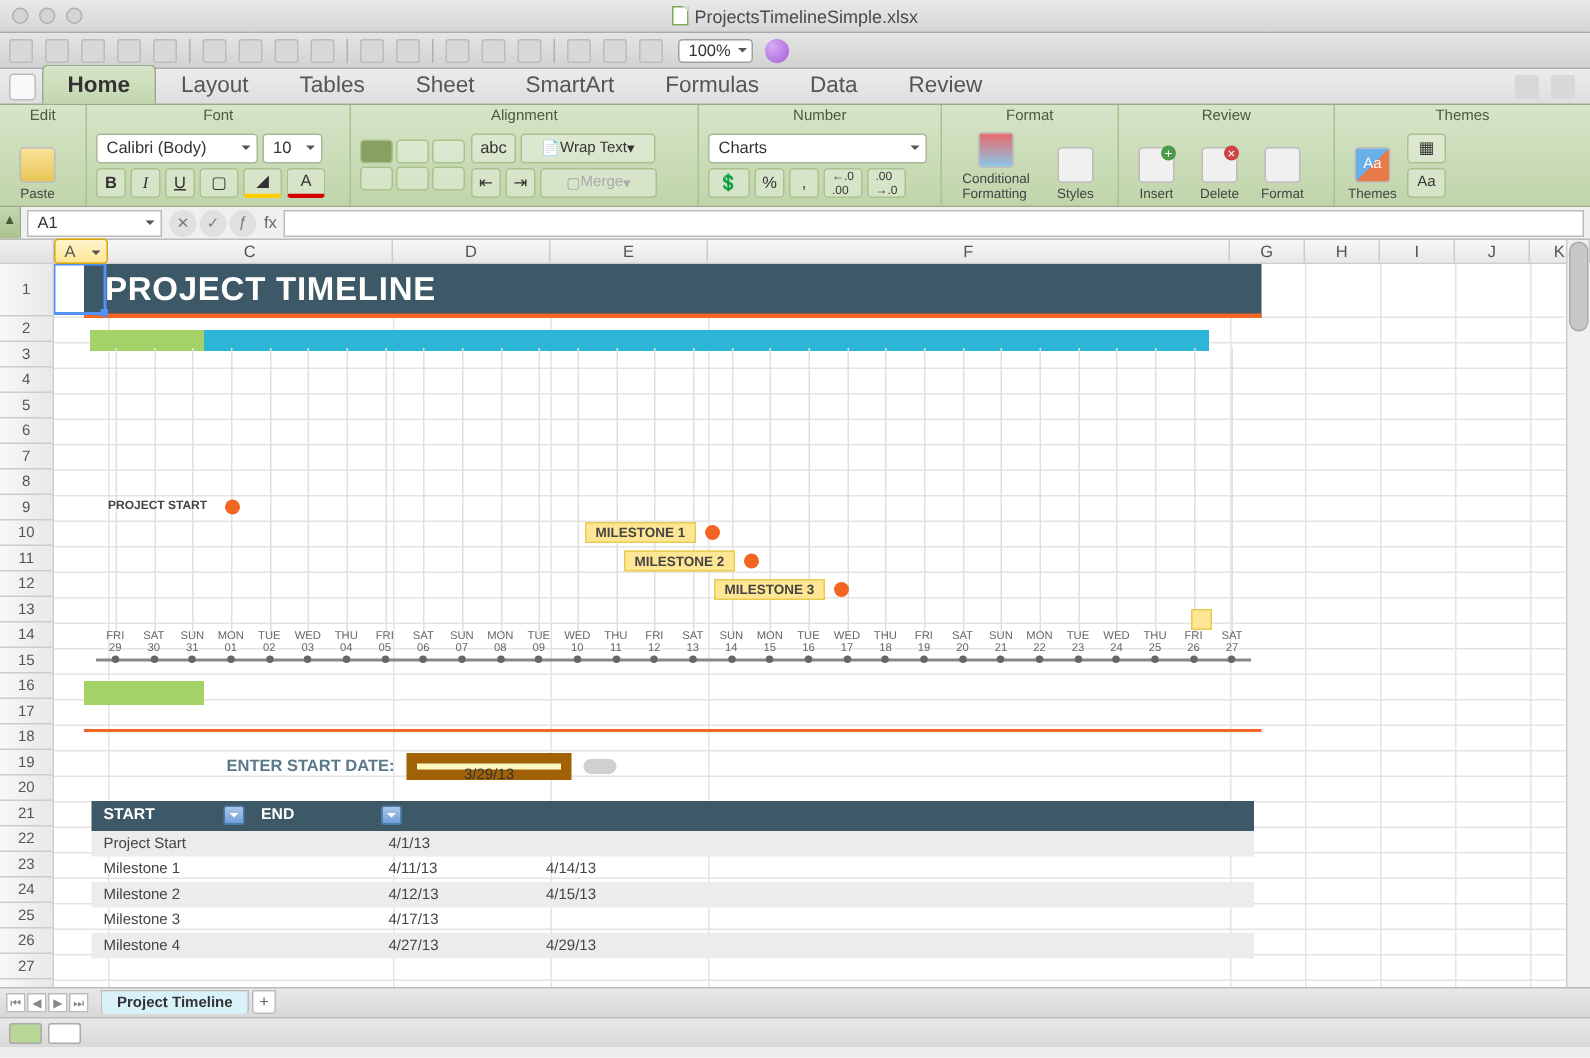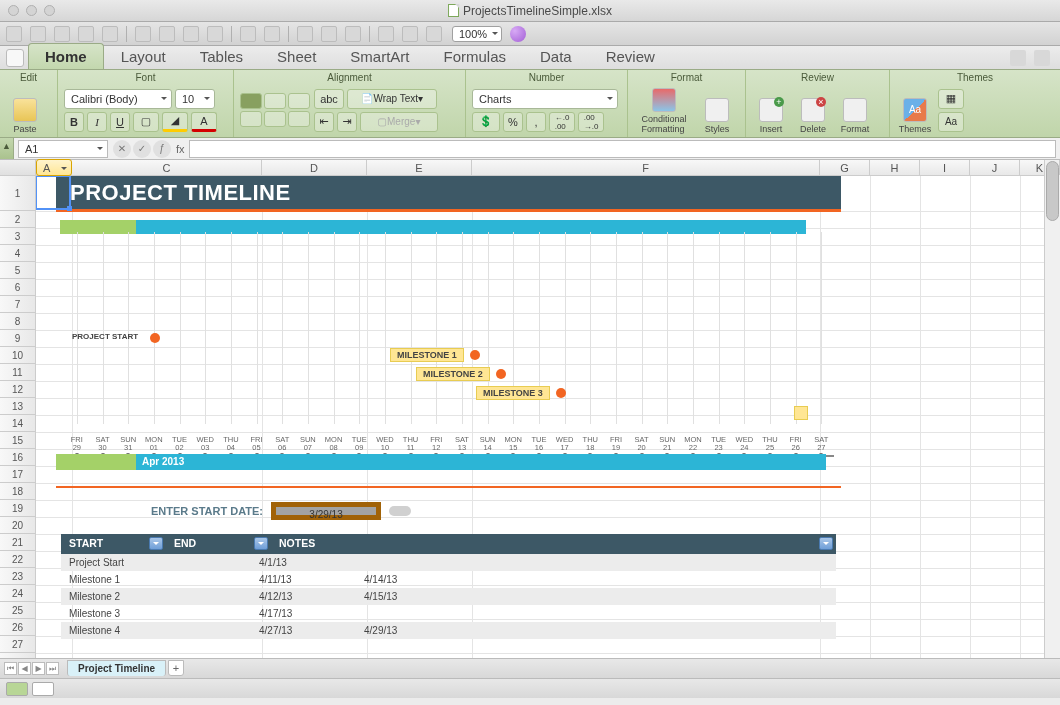--- a/index.html
+++ b/index.html
@@ -59,35 +59,35 @@
 .gl-v{position:absolute;top:0;bottom:0;width:1px;background:#e4e4e4}
 .gridlines-h{position:absolute;inset:0;pointer-events:none}
 .gl-h{position:absolute;left:0;right:0;height:1px;background:#e4e4e4}
 .sel-cell{position:absolute;border:2px solid #5292f7;pointer-events:none;z-index:5}
 .sel-cell::after{content:"";position:absolute;right:-3px;bottom:-3px;width:5px;height:5px;background:#5292f7}
 .pt-header{position:absolute;left:20px;top:0;width:785px;height:36px;background:#3d5866;display:flex;align-items:center;padding-left:14px;border-bottom:3px solid #f26522}
 .pt-header h1{color:#fff;font-size:22px;font-weight:600;letter-spacing:0.5px}
 .tl-bar{position:absolute;left:20px;top:44px;height:14px}
 .tl-green{background:#a4d168}
 .tl-blue{background:#2cb5d6}
-.tl-axis{position:absolute;left:28px;top:260px;width:770px}
+.tl-axis{position:absolute;left:28px;top:244px;width:770px}
 .tl-ticks{display:flex}
 .tl-tick{flex:1;text-align:center;font-size:7.5px;color:#666;line-height:1.1}
 .tl-line{height:2px;background:#888;margin-top:2px;position:relative}
 .tl-line .dot{position:absolute;width:5px;height:5px;background:#666;border-radius:50%;top:-2px;transform:translateX(-50%)}
 .tl-month{position:absolute;left:20px;top:278px;height:16px;display:flex;align-items:center}
 .tl-month .mg{height:100%;background:#a4d168}
 .tl-month .mb{height:100%;background:#2cb5d6;color:#fff;font-size:10px;font-weight:bold;padding-left:6px;line-height:16px}
 .ms{position:absolute;display:flex;align-items:center;gap:6px}
 .ms-bar{background:#ffe694;border:1px solid #e8cc52;height:14px;padding:0 6px;font-size:9px;font-weight:bold;color:#444;line-height:12px;white-space:nowrap}
 .ms-dot{width:10px;height:10px;background:#f26522;border-radius:50%}
 .hr-orange{position:absolute;left:20px;top:310px;width:785px;height:2px;background:#f26522}
 .esd-row{position:absolute;left:115px;top:326px;display:flex;align-items:center;gap:8px}
 .esd-label{font-size:11px;font-weight:bold;color:#5a7a8a}
-.esd-input{width:110px;height:18px;border:5px solid #a16207;background:#a3a3a3;text-align:center;font-size:10px;line-height:16px}
+.esd-input{width:110px;height:18px;border:7px solid #a16207;background:#fef9c3;text-align:center;font-size:10px;line-height:16px}
 .esd-slider{width:22px;height:10px;background:#d0d0d0;border-radius:5px}
 .act-table{position:absolute;left:25px;top:358px;width:775px}
 .act-head{background:#3d5866;height:20px;display:flex}
 .act-head .c{color:#fff;font-size:10.5px;font-weight:bold;padding:3px 8px;position:relative}
 .filter-btn{position:absolute;right:3px;top:3px;width:14px;height:13px;background:linear-gradient(#a9c6e8,#6f9fd8);border:1px solid #4a7ab0;border-radius:2px}
 .filter-btn::after{content:"";position:absolute;left:3px;top:4px;border:3px solid transparent;border-top-color:#fff}
 .act-row{height:17px;display:flex;align-items:center;font-size:10px;color:#444}
 .act-row:nth-child(odd){background:#ececec}
 .act-row .c{padding:0 8px}
 .c1{width:190px}.c2{width:105px}.c3{width:105px}.c4{flex:1}
@@ -504,36 +504,34 @@
           <div class="dot" style="left: 85%;"></div>
           <div class="dot" style="left: 88.3333%;"></div>
           <div class="dot" style="left: 91.6667%;"></div>
           <div class="dot" style="left: 95%;"></div>
           <div class="dot" style="left: 98.3333%;"></div>
         </div>
     </div>
 
     <div class="tl-month">
       <div class="mg" style="width:80px"></div>
-      <div class="mb" style="width:690px">Apr 2013</div>
     </div>
 
     <div class="hr-orange"></div>
 
     <div class="esd-row">
       <span class="esd-label">ENTER START DATE:</span>
       <div class="esd-input">3/29/13</div>
       <div class="esd-slider"></div>
     </div>
 
     <div class="act-table">
       <div class="act-head">
         <div class="c c2"><span>START</span><span class="filter-btn"></span></div>
         <div class="c c3"><span>END</span><span class="filter-btn"></span></div>
-        <div class="c c4"><span>NOTES</span><span class="filter-btn"></span></div>
       </div>
       <div id="actrows">
           <div class="act-row">
             <div class="c c1">Project Start</div>
             <div class="c c2">4/1/13</div>
             <div class="c c3"></div>
             <div class="c c4"></div>
           </div>
           <div class="act-row">
             <div class="c c1">Milestone 1</div>

